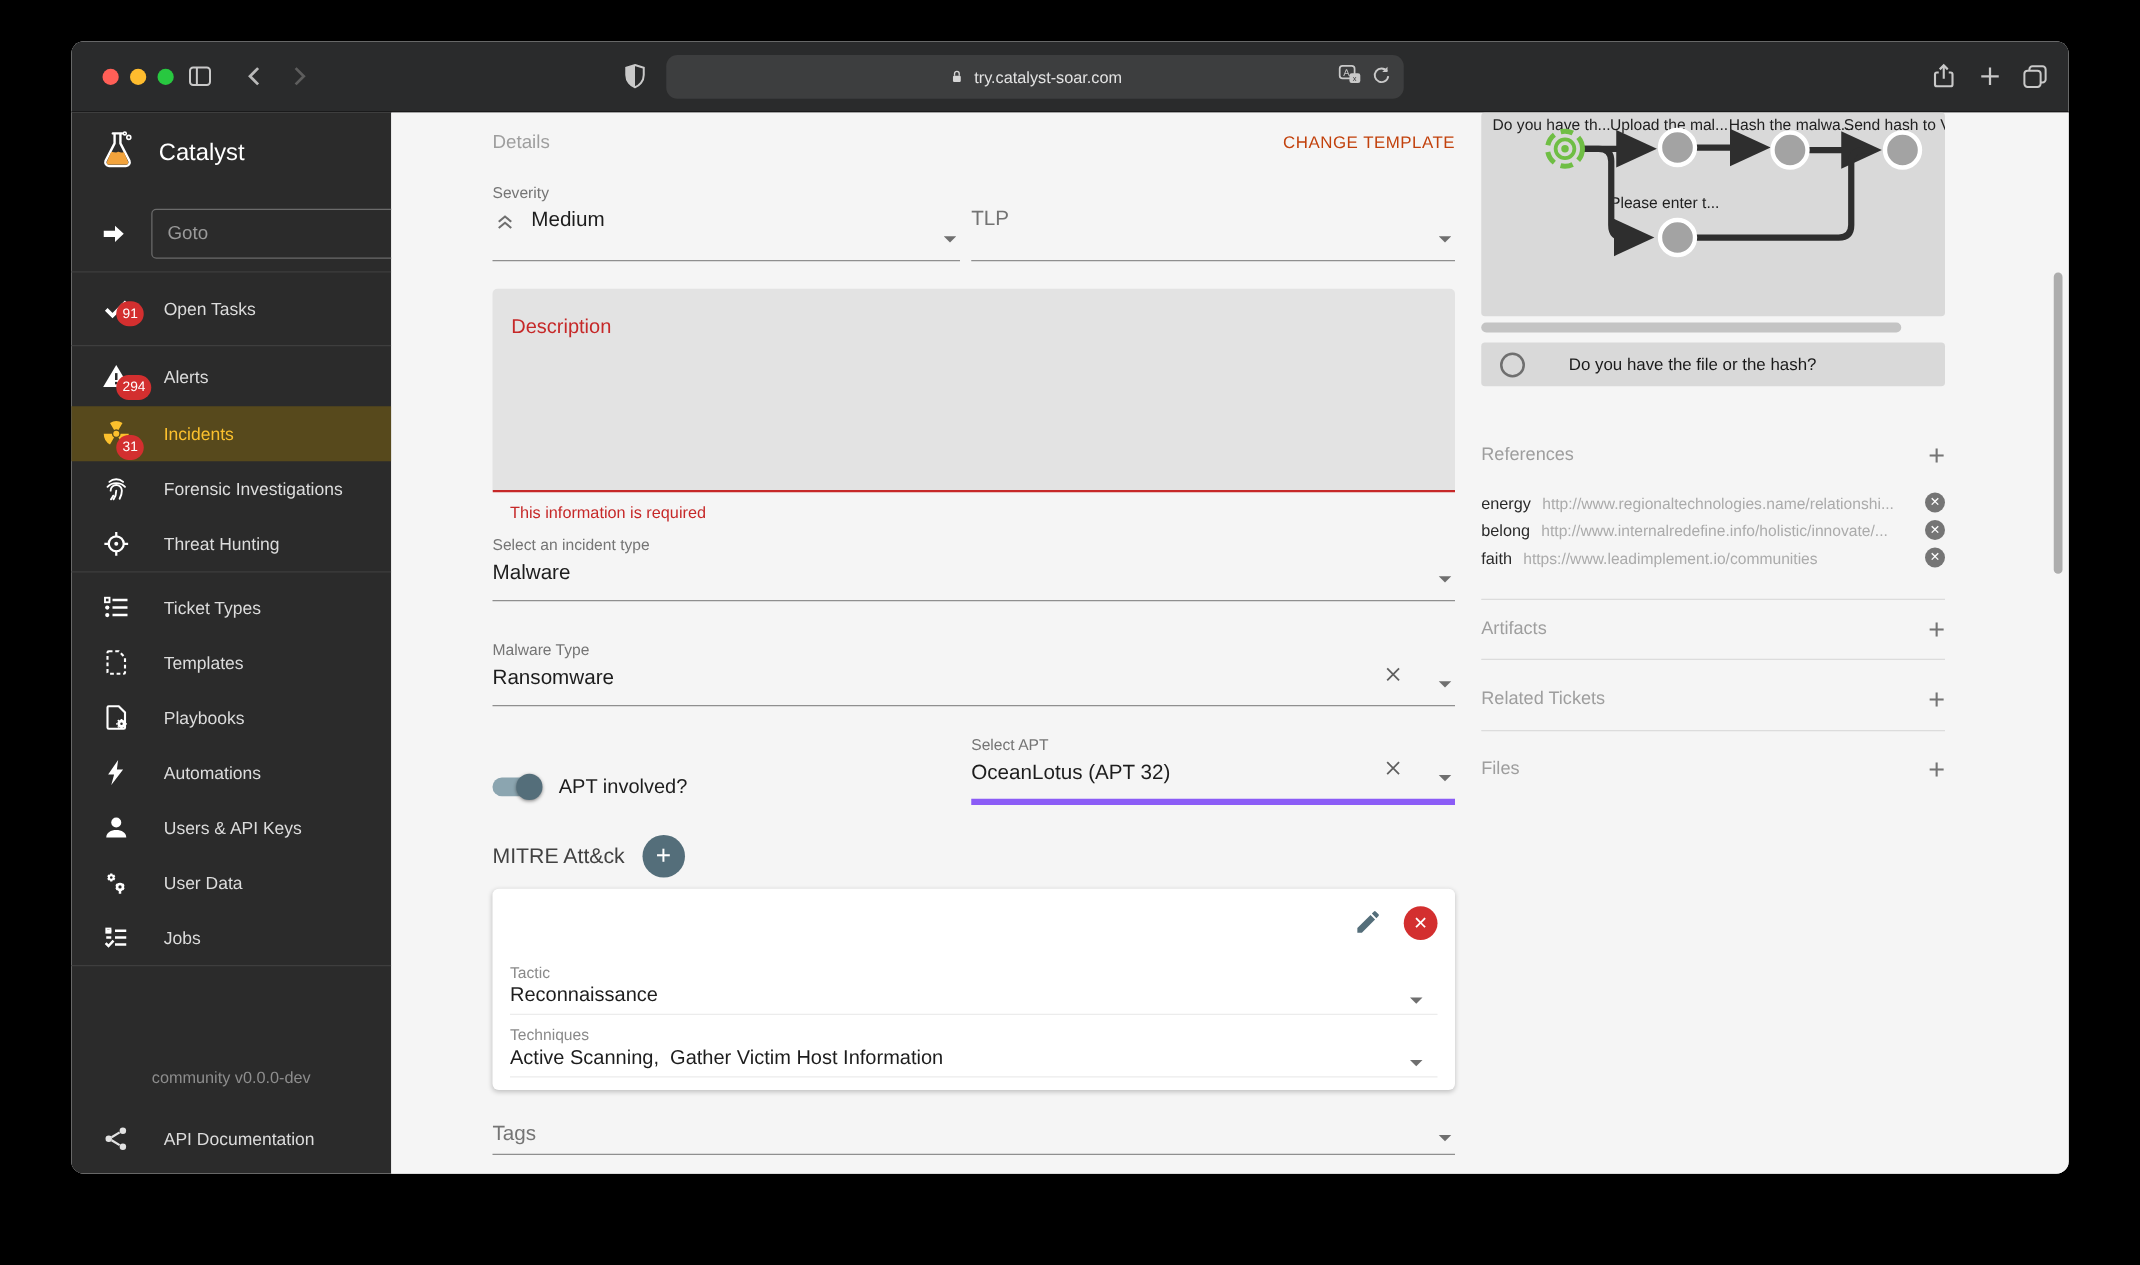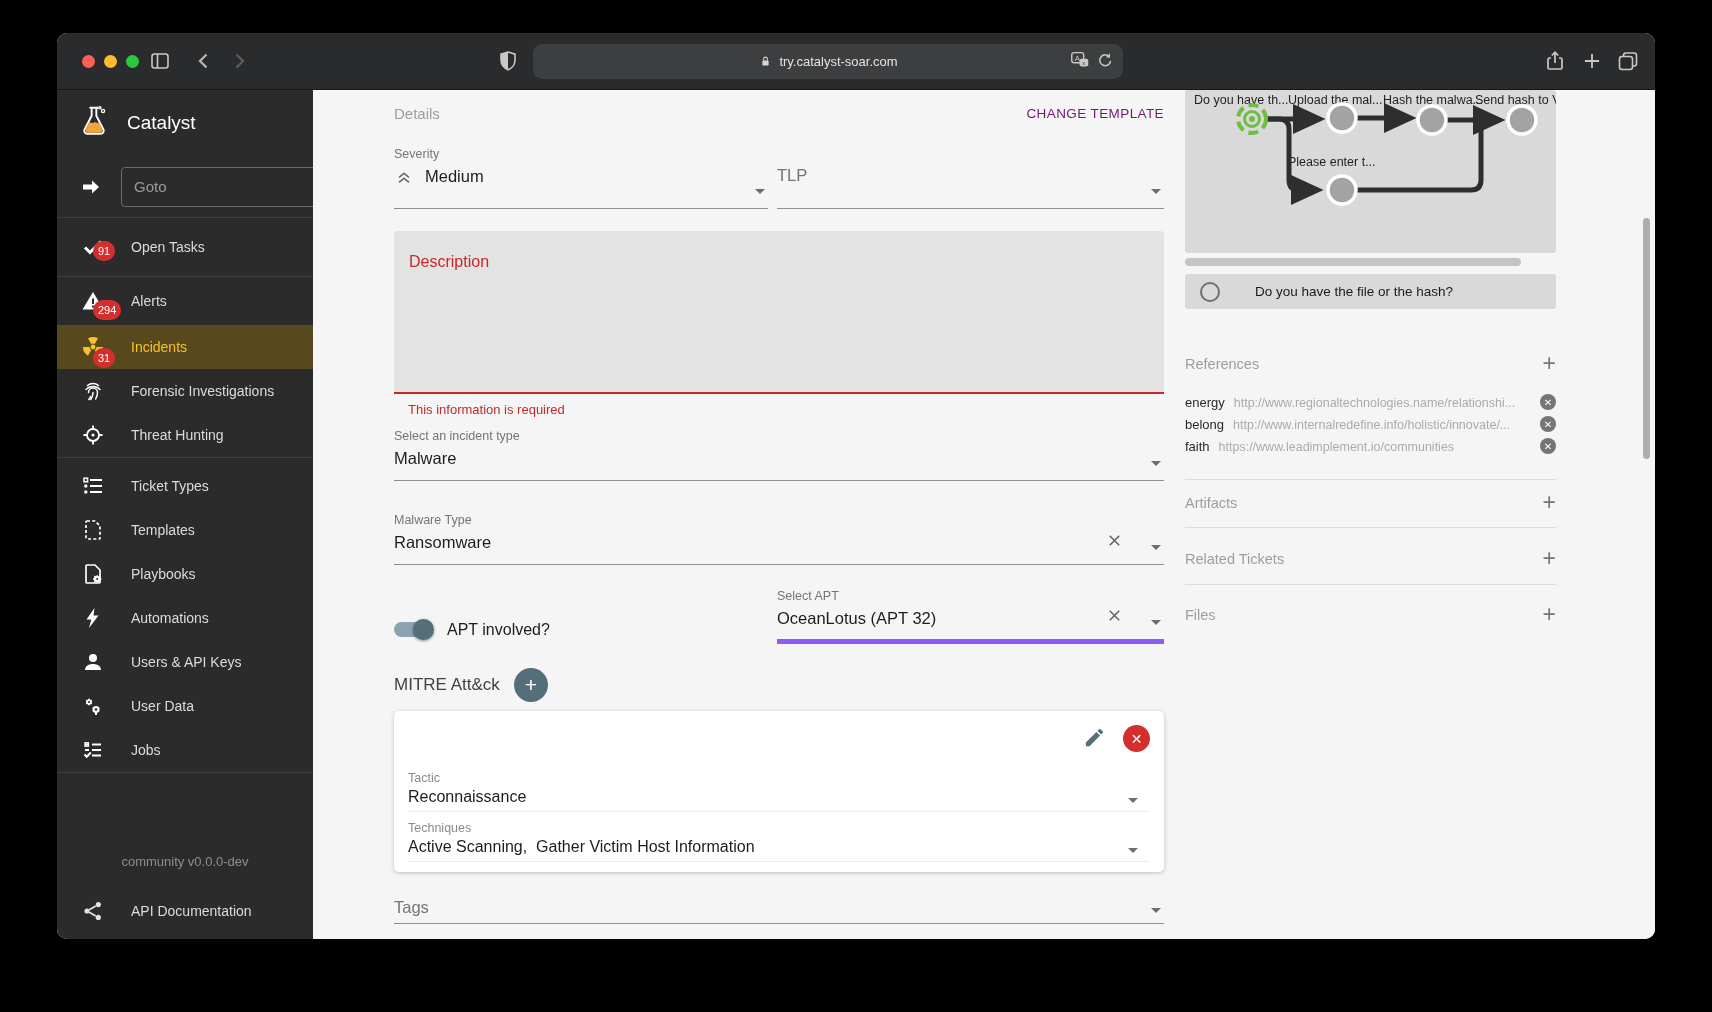--- a/index.html
+++ b/index.html
@@ -32,21 +32,21 @@
   .nav-item.active{background:#57491c;color:#fbc02d}
   .navgroup{padding-top:6px}
   .version{position:absolute;bottom:70px;left:0;width:100%;text-align:center;color:#8d8d8d;font-size:13px}
   .api-row{position:absolute;bottom:0;left:0;width:100%;height:56px;display:flex;align-items:center;
     padding-left:24px;gap:26px;cursor:pointer}
   
   .main{flex:1;position:relative;background:#f5f5f5;overflow:hidden}
   .content{position:absolute;left:81px;top:0;width:770px}
   .details-row{display:flex;justify-content:space-between;align-items:center;margin-top:15px}
   .details-title{color:#9e9e9e;font-size:15px}
-  .change-btn{font-size:13.5px;font-weight:500;letter-spacing:.4px;color:#701a75;cursor:pointer}
+  .change-btn{font-size:13.5px;font-weight:500;letter-spacing:.4px;color:#c2410c;cursor:pointer}
   .fields-row{display:flex;margin-top:25px}
   .field{position:relative;border-bottom:1px solid #8f8f8f}
   .f-sev{width:374px;margin-right:9px;padding-bottom:20px}
   .f-tlp{flex:1;padding-bottom:8px}
   .f-label{font-size:12.5px;color:#757575;margin-bottom:4px}
   .f-value{font-size:16.5px;color:#1d1d1d;display:flex;align-items:center;min-height:23px}
   .f-value.ph{color:#737373}
   .caret{position:absolute;right:3px;bottom:14px;width:0;height:0;
     border-left:5px solid transparent;border-right:5px solid transparent;border-top:5px solid #6f6f6f}
   .tlp-pad{padding-top:19px}
@@ -84,21 +84,21 @@
   .save-btn{display:flex;align-items:center;gap:9px;height:29px;padding:0 12px;border:1px solid #4a4a4a;
     border-radius:5px;color:#1d1d1d;font-size:13px;font-weight:500;letter-spacing:1.3px;cursor:pointer;background:transparent}
   
   .rpanel{position:absolute;left:872px;top:0;width:371px}
   .graph{height:163px;background:#d9d9d9;border-radius:3px;overflow:hidden}
   .hscroll{margin-top:5px;height:8px;position:relative}
   .hthumb{position:absolute;left:0;top:0;width:336px;height:8px;border-radius:4px;background:#c4c4c4;cursor:pointer}
   .qbar{margin-top:8px;height:35px;background:#d9d9d9;border-radius:3px;display:flex;align-items:center}
   .qradio{width:20px;height:20px;border:2px solid #6f6f6f;border-radius:50%;margin-left:15px;cursor:pointer}
   .qtext{margin-left:35px;font-size:13.5px;color:#1a1a1a}
-  .sec-head{display:flex;justify-content:space-between;align-items:flex-start;color:#9e9e9e;font-size:14.5px}
+  .sec-head{display:flex;justify-content:space-between;align-items:center;color:#9e9e9e;font-size:14.5px}
   .sec-plus{color:#757575;font-size:23px;font-weight:300;line-height:14px;cursor:pointer}
   .refs-head{margin-top:47px}
   .ref-list{margin-top:16px}
   .ref-item{display:flex;align-items:flex-end;height:22px}
   .ref-name{font-size:13px;color:#2a2a2a}
   .ref-url{flex:1;margin-left:9px;font-size:12.5px;color:#ababab;white-space:nowrap;overflow:hidden;text-overflow:ellipsis}
   .ref-x{width:16px;height:16px;margin-left:8px;border-radius:50%;background:#757575;color:#fff;font-size:10px;
     display:flex;align-items:center;justify-content:center;flex-shrink:0;cursor:pointer}
   .sec-div{height:1px;background:#dcdcdc}
   .d1{margin-top:25px}.h1{margin-top:15px}.d2{margin-top:16px}.h2{margin-top:23px}.d3{margin-top:17px}.h3{margin-top:22px}

